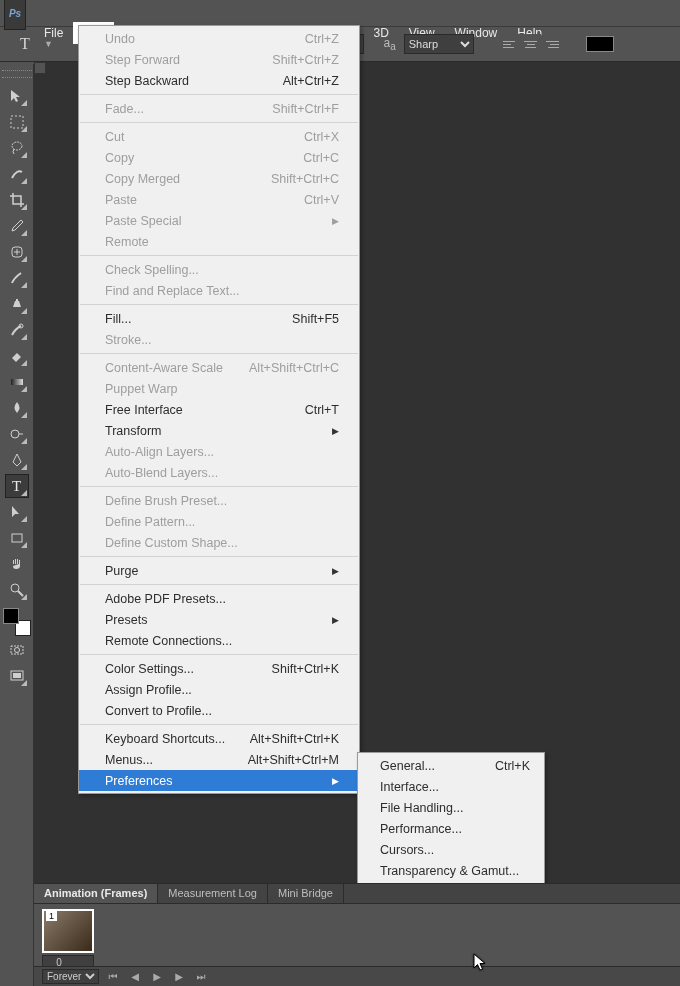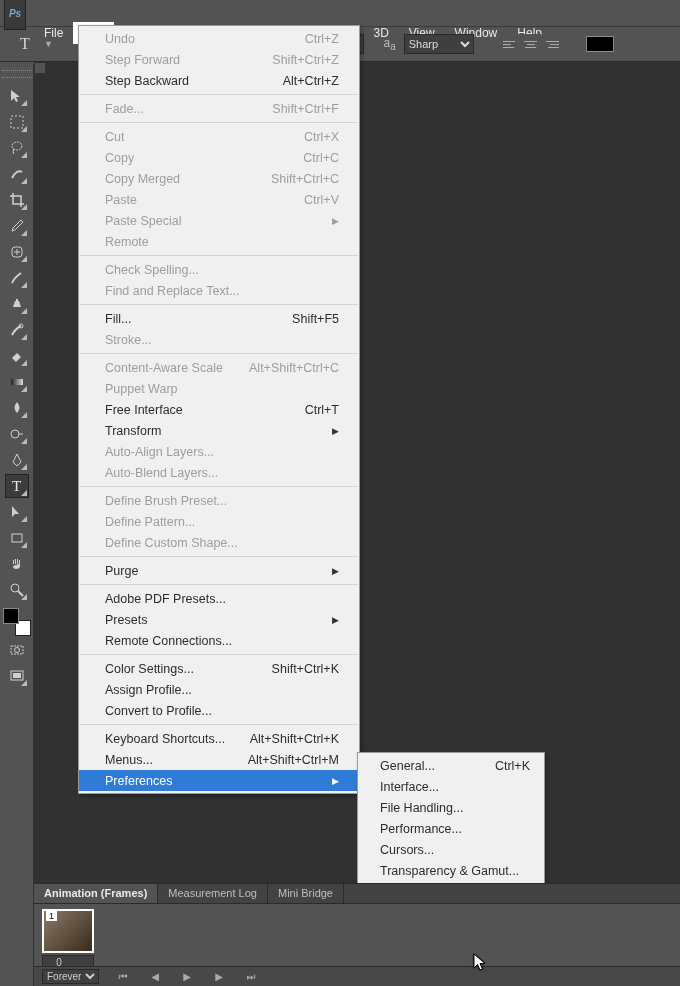--- a/index.html
+++ b/index.html
@@ -62,21 +62,21 @@
 
 .bottom-panel { position: absolute; left: 34px; right: 0; bottom: 0; height: 103px; background: #535353; border-top: 1px solid #2b2b2b; color: #ccc; font-size: 11px; }
 .panel-tabs { background: #434343; display: flex; height: 20px; border-bottom: 1px solid #2b2b2b; }
 .panel-tab { padding: 3px 10px; color: #bfbfbf; background: #434343; border-right: 1px solid #2b2b2b; }
 .panel-tab.active { background: #535353; color: #e8e8e8; font-weight: bold; }
 .frames { display: flex; align-items: flex-start; gap: 6px; padding: 5px 8px; }
 .frame { width: 52px; text-align: center; }
 .frame-thumb { width: 52px; height: 44px; border: 2px solid #fff; background: linear-gradient(135deg,#8a7a6a,#3a2a1a); position: relative; }
 .frame-num { position: absolute; left: 2px; top: 0; background: #fff; color: #000; font-size: 9px; padding: 0 3px; }
 .frame-time { margin-top: 2px; background: #3f3f3f; border: 1px solid #2a2a2a; font-size: 10px; padding: 1px 3px; display: inline-flex; align-items: center; gap: 11px; }
-.anim-ctrl { position: absolute; left: 0; right: 0; bottom: 0; height: 20px; background: #484848; border-top: 1px solid #2b2b2b; display: flex; align-items: center; gap: 16px; padding: 0 8px; color: #ccc; font-size: 10px; }
+.anim-ctrl { position: absolute; left: 0; right: 0; bottom: 0; height: 20px; background: #484848; border-top: 1px solid #2b2b2b; display: flex; align-items: center; gap: 6px; padding: 0 8px; color: #ccc; font-size: 10px; }
 .ctrl-sel { background: #3f3f3f; border: 1px solid #2a2a2a; color: #ccc; font-size: 10px; height: 15px; }
 .ctrl-btn { width: 16px; height: 14px; display: inline-flex; align-items: center; justify-content: center; color: #aaa; }
 </style>
 </head>
 <body>
 
 <div class="menubar">
   <div class="ps-logo">Ps</div>
   <div id="menubar-items" style="display: inline-flex; margin-top: 39px;">
       <div class="menu-item">File</div>

